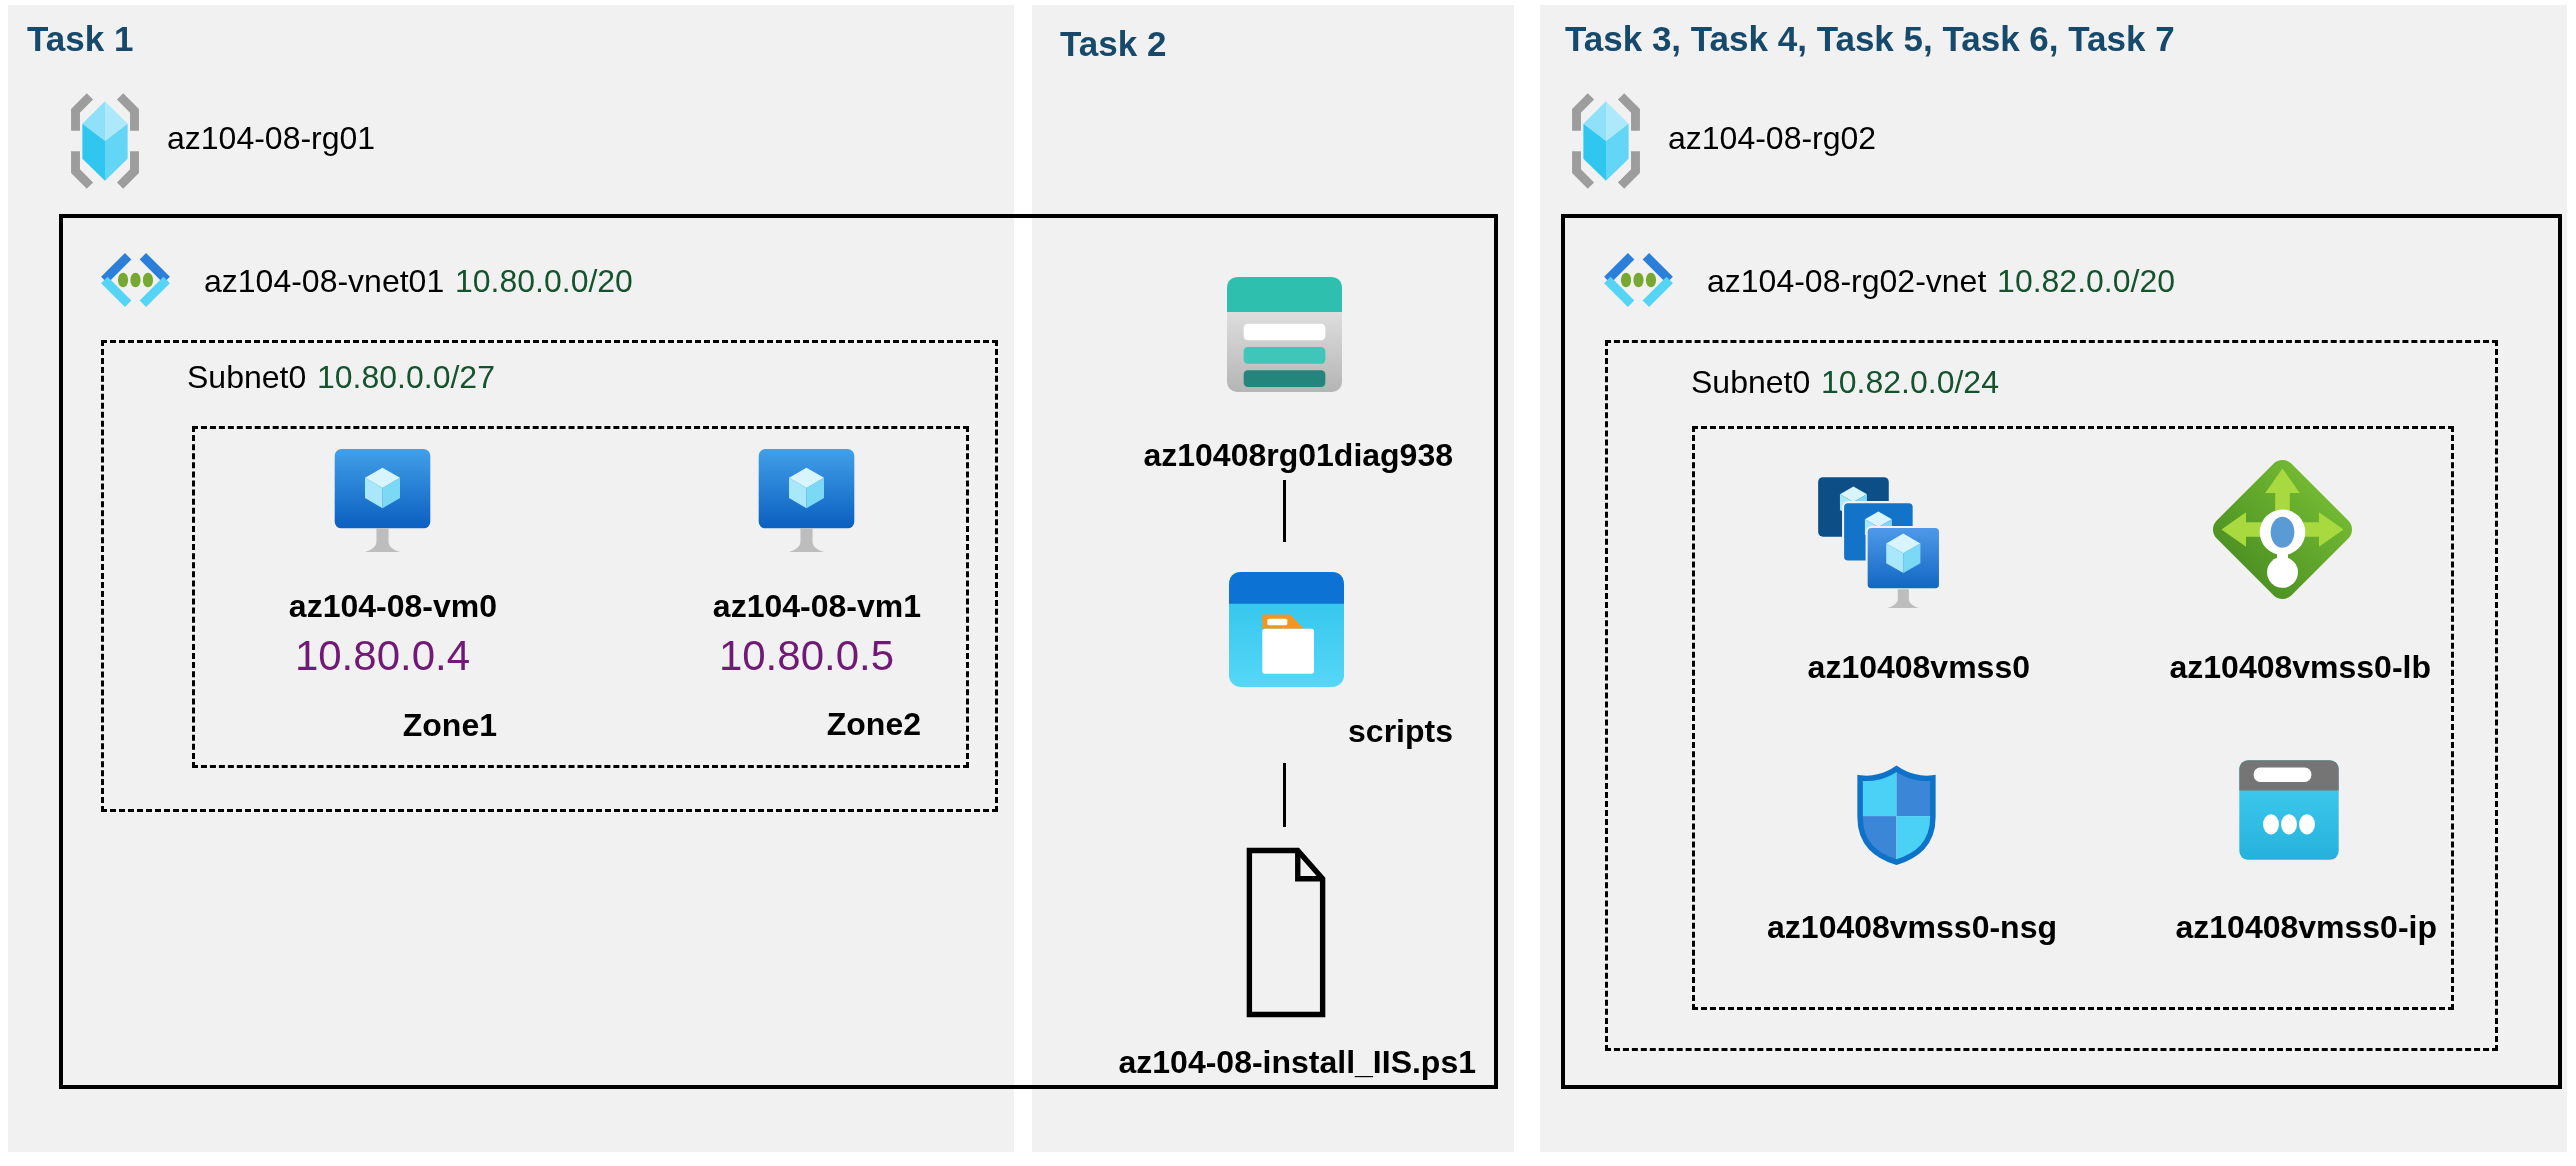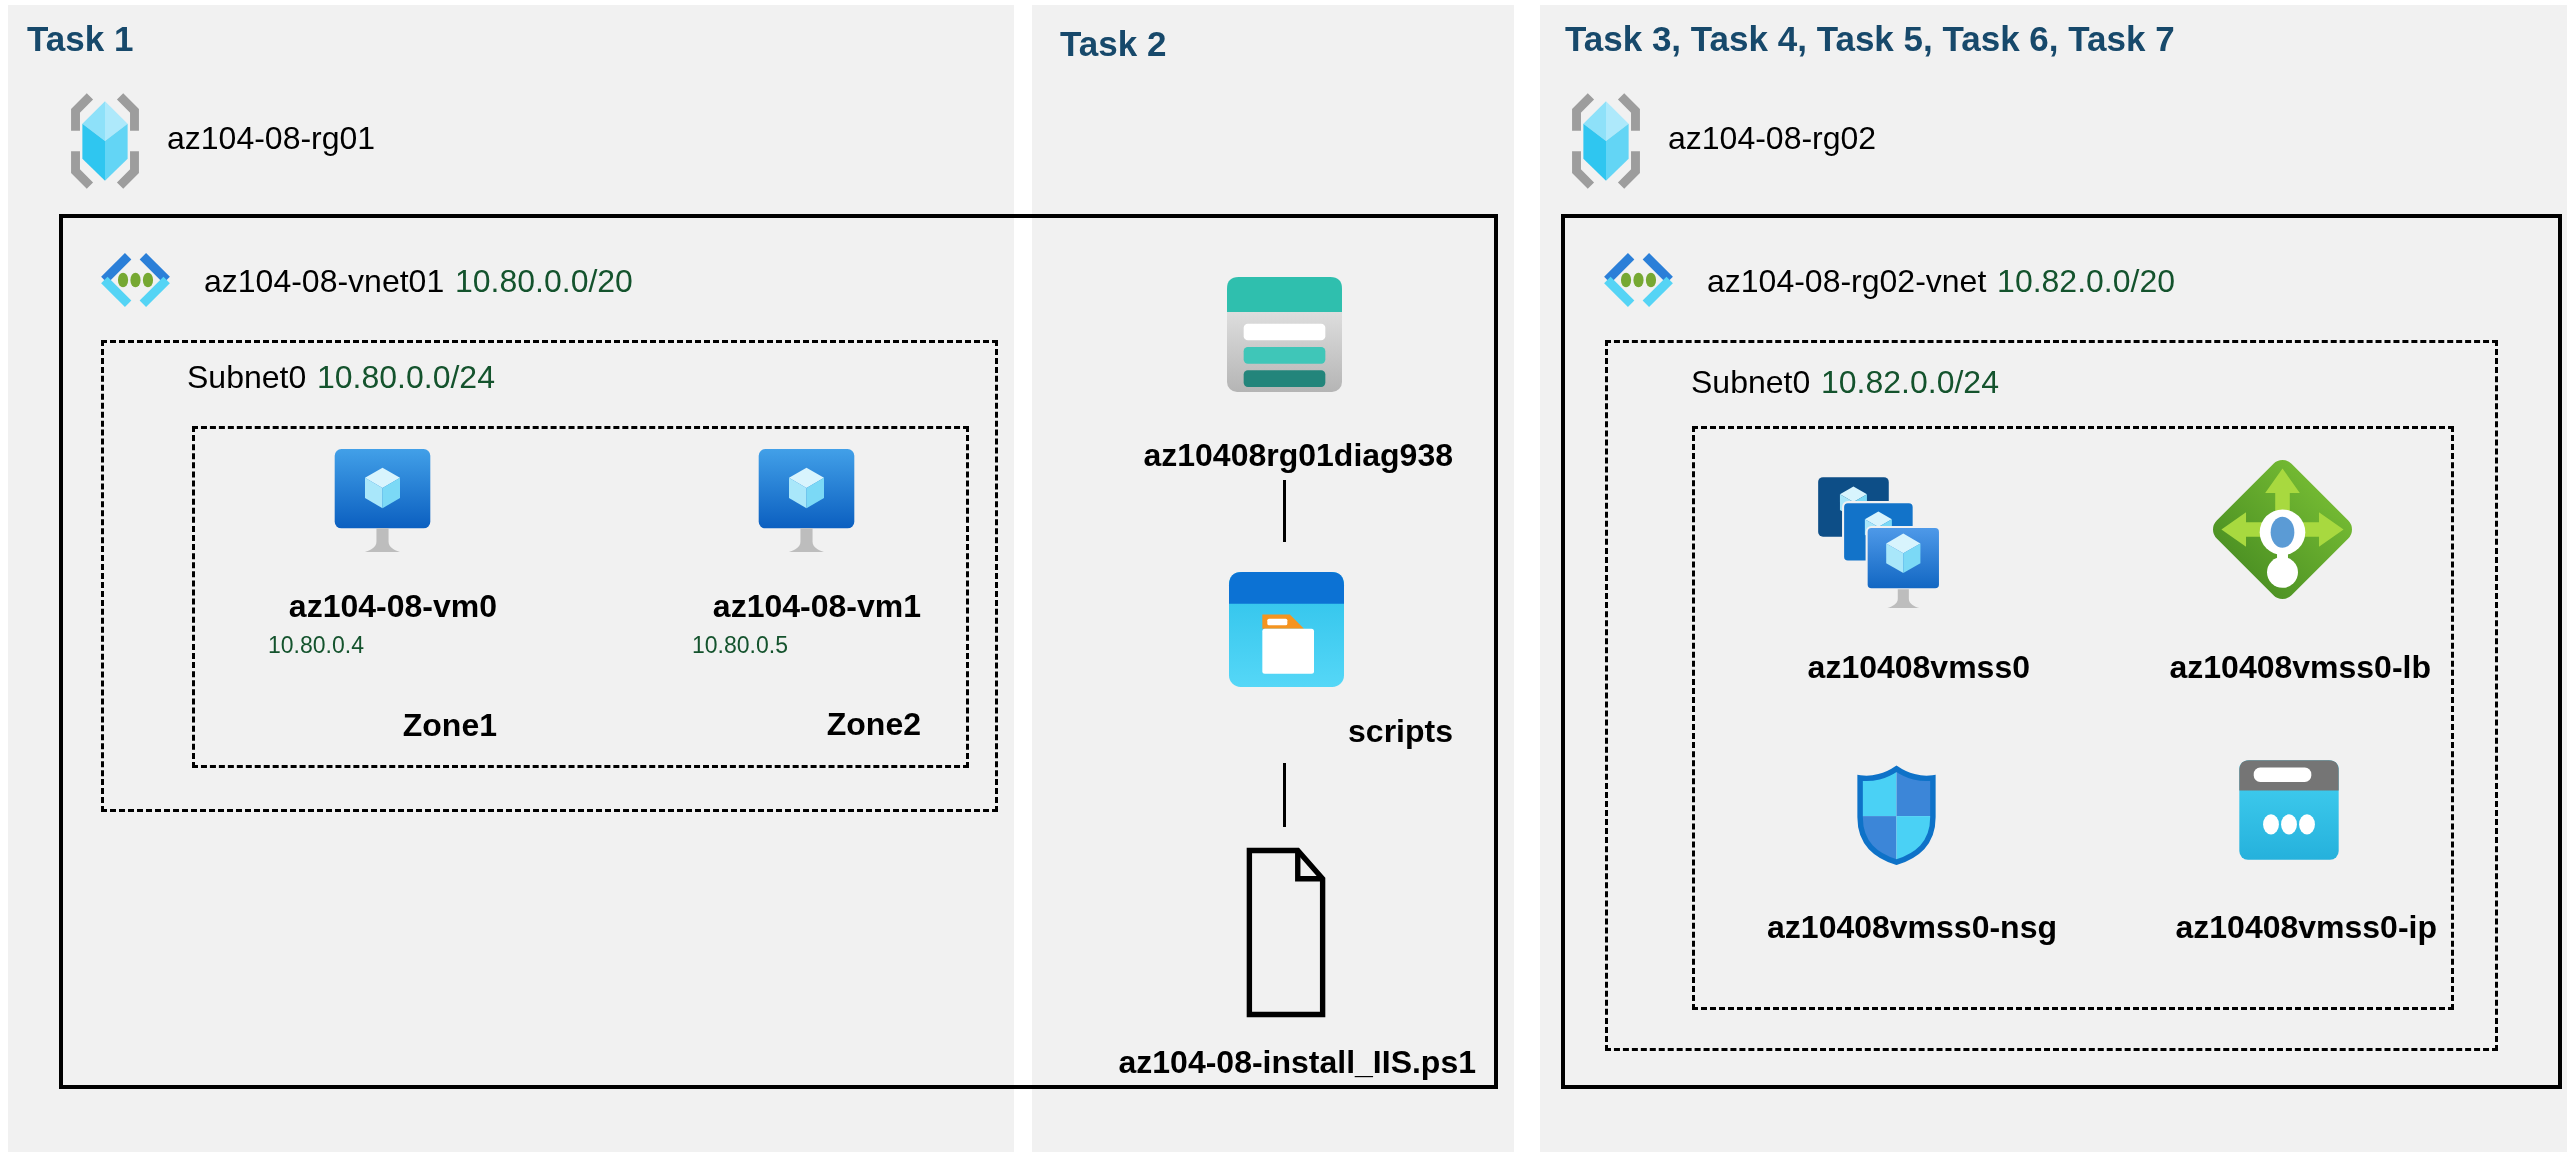--- a/index.html
+++ b/index.html
@@ -27,22 +27,22 @@
 
   .lbl { position: absolute; white-space: nowrap; }
   .lbl .b { font-weight: 400; font-size: 32px; }
   .lbl .r { font-weight: 400; font-size: 32px; color: #14532d; margin-left: 10.8px; }
 
   .res-lbl {
     position: absolute; font-size: 32px; font-weight: 700;
     text-align: right; white-space: nowrap;
   }
   .sub-txt {
-    position: absolute; font-size: 23px; font-weight: 400; color: #14532d;
-    text-align: left; white-space: nowrap;
+    position: absolute; font-size: 42px; font-weight: 400; color: #701a75;
+    text-align: center; white-space: nowrap;
   }
   .connector { position: absolute; width: 2.7px; background: #000; }
 </style>
 </head>
 <body>
 
 <div id="canvas">
 
   <div class="panel" style="left:8px; width:1006px;"></div>
   <div class="panel" style="left:1032px; width:482px;"></div>
@@ -80,21 +80,21 @@
       <ellipse cx="75" cy="50" rx="9" ry="13" fill="#76a832"></ellipse>
       <ellipse cx="97" cy="50" rx="9" ry="13" fill="#76a832"></ellipse>
     </svg>
   </div>
   <div class="lbl" style="left:204px; top:263px;">
     <span class="b">az104-08-vnet01</span><span class="r">10.80.0.0/20</span>
   </div>
 
   <div class="dashed-box" style="left:101px; top:340px; width:897px; height:472px;"></div>
   <div class="lbl" style="left:187px; top:359px;">
-    <span class="b">Subnet0</span><span class="r">10.80.0.0/24</span>
+    <span class="b">Subnet0</span><span class="r">10.80.0.0/27</span>
   </div>
   <div class="dashed-box" style="left:192px; top:426px; width:777px; height:342px;"></div>
 
   <div class="icon" style="left:332px; top:446px; width:101px; height:125px;">
     <svg viewBox="0 0 150 185">
       <defs>
           <linearGradient id="vmg0" x1="0" y1="0" x2="0" y2="1">
             <stop offset="0" stop-color="#42a0e8"></stop>
             <stop offset="1" stop-color="#0b5fc0"></stop>
           </linearGradient>

